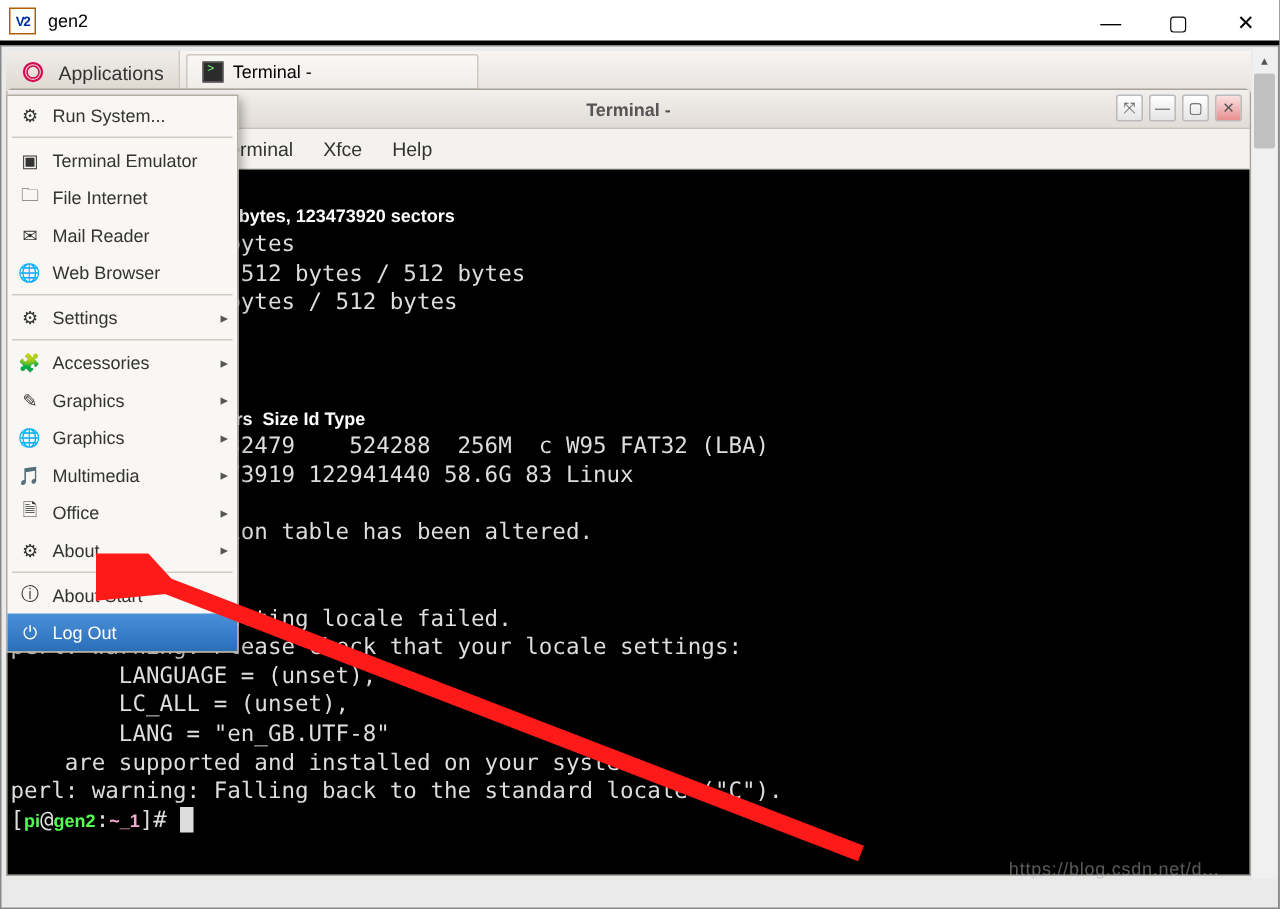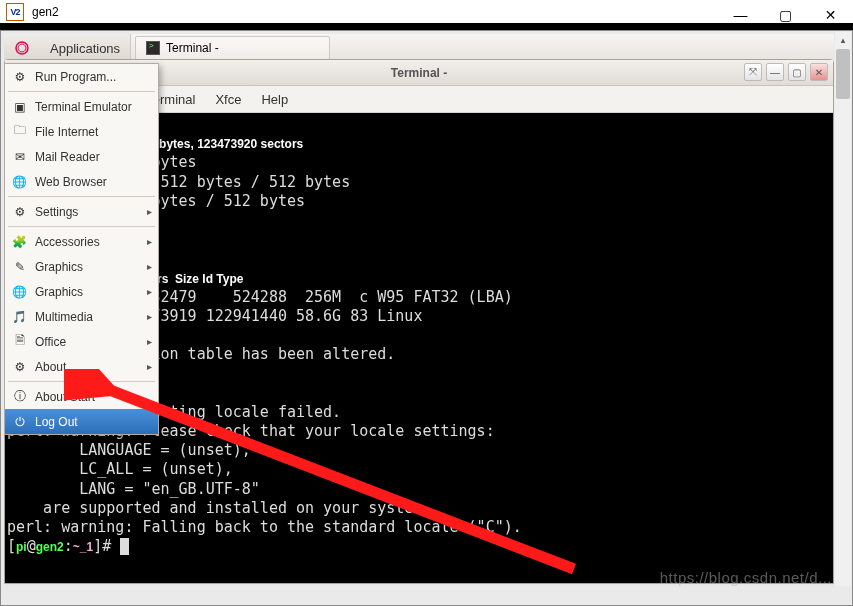--- a/index.html
+++ b/index.html
@@ -1,28 +1,28 @@
 <!DOCTYPE html>
 <html><head>
 <meta charset="utf-8">
 <style>
 *{margin:0;padding:0;box-sizing:border-box;font-family:"Segoe UI",Tahoma,sans-serif;font-size:12px}
 body{width:853px;height:606px;background:#fff;overflow:hidden;position:relative}
-.titlebar{width:853px;height:30px;background:#fff;display:flex;align-items:center;border-bottom:7px solid #000000;position:relative}
+.titlebar{width:853px;height:30px;background:#fff;display:flex;align-items:center;border-bottom:3px solid #000000;position:relative}
 .titlebar-icon{width:18px;height:18px;margin-left:6px;border:1px solid #b55e00;font-size:9px;font-weight:bold;display:flex;align-items:center;justify-content:center;color:#003399;letter-spacing:-1px}
 .titlebar-title{margin-left:8px;font-size:12px;color:#000}
 .titlebar-buttons{position:absolute;right:0;top:0;display:flex}
 .titlebar-button{width:45px;height:29px;display:flex;align-items:center;justify-content:center;font-size:14px;color:#000}
 .content-frame{width:853px;height:576px;border:1px solid #888;position:relative;background:#eaeaea}
 .inner-viewport{position:absolute;left:3px;top:3px;right:18px;bottom:18px;background:#e8e8e8;overflow:hidden}
 .scrollbar-v{position:absolute;right:1px;top:1px;width:16px;height:calc(100% - 20px);background:#f0f0f0}
 .scrollbar-v .thumb{width:14px;margin-left:1px;margin-top:2px;height:50px;background:#c0c0c0;border-radius:2px}
 .scrollbar-v .arrow-up{width:14px;height:14px;margin:1px;display:flex;align-items:center;justify-content:center;font-size:9px;color:#555}
 .taskbar{height:29px;background:linear-gradient(#f7f4f2,#e8e3df);border-bottom:1px solid #bdb6af;display:flex;align-items:stretch;padding:0;position:relative}
-.app-btn{display:flex;align-items:center;padding:0 10px;gap:20px;border-right:1px solid #cfc8c0;background:linear-gradient(#f9f6f3,#ebe6e1)}
+.app-btn{display:flex;align-items:center;padding:0 10px;gap:9px;border-right:1px solid #cfc8c0;background:linear-gradient(#f9f6f3,#ebe6e1)}
 .app-btn.active{background:linear-gradient(#f0ece8,#ddd7d0)}
 .debian-logo{width:16px;height:16px}
 .task-btn{display:flex;align-items:center;padding:0 10px;gap:6px;background:linear-gradient(#faf8f6,#f0ece8);border:1px solid #cfc8c0;border-radius:2px;margin:2px 4px;min-width:195px}
 .term-icon{width:14px;height:14px;background:#2b2b2b;border:1px solid #555;display:inline-block;position:relative}
 .term-icon:before{content:">";position:absolute;color:#7fff7f;font-size:8px;left:2px;top:-1px}
 .apps-label{font-size:13px;color:#333}
 .terminal-window{position:absolute;left:0;top:25px;right:0;border:1px solid #a8a29b;background:#ece9e5;border-radius:4px 4px 0 0}
 .terminal-titlebar{height:26px;background:linear-gradient(#f2efec,#e1dcd6);display:flex;align-items:center;justify-content:center;position:relative;border-bottom:1px solid #c8c2ba}
 .terminal-title{font-weight:bold;font-size:12px;color:#555}
 .terminal-controls{position:absolute;right:5px;top:3px;display:flex;gap:4px}
@@ -35,21 +35,21 @@
 .terminal-body .g{color:#55ff55;font-weight:bold}
 .terminal-body .bl{color:#f9a8d4;font-weight:bold}
 .cursor{display:inline-block;width:9px;height:17px;background:#ddd;vertical-align:text-bottom}
 .app-menu{position:absolute;left:0;top:29px;width:155px;background:#f9f7f4;border:1px solid #b3aca3;box-shadow:2px 3px 6px rgba(0,0,0,0.3);z-index:100}
 .menu-item{height:25px;display:flex;align-items:center;padding:0 7px;gap:7px;font-size:13px;color:#333;position:relative}
 .menu-item.hover{background:linear-gradient(#4a90d9,#2b6fb8);color:#fff}
 .menu-sep{height:1px;background:#d0cac1;margin:2px 3px}
 .menu-icon{width:16px;height:16px;display:flex;align-items:center;justify-content:center;font-size:12px}
 .submenu-arrow{position:absolute;right:6px;font-size:10px;color:#555}
 .arrow-overlay{position:absolute;z-index:200;pointer-events:none}
-.watermark{position:absolute;right:2px;bottom:1px;color:rgba(180,180,180,0.5);font-size:15px;z-index:50;letter-spacing:.5px}
+.watermark{position:absolute;right:21px;bottom:1px;color:rgba(180,180,180,0.5);font-size:12px;z-index:50;letter-spacing:.5px}
 .left-clips{position:absolute;left:-2px;top:60px;width:14px;display:flex;flex-direction:column;gap:7px;z-index:0}
 .clip{width:14px;height:14px;background:#d8d3cc;border:1px solid #b0a89e;font-size:8px;display:flex;align-items:center;justify-content:center;color:#555}
 </style>
 </head>
 <body>
 
 <div class="titlebar">
   <div class="titlebar-icon">V2</div>
   <div class="titlebar-title">gen2</div>
   <div class="titlebar-buttons">
@@ -135,21 +135,21 @@
         LC_ALL = (unset),
         LANG = "en_GB.UTF-8"
     are supported and installed on your system.
 perl: warning: Falling back to the standard locale ("C").
 [<span class="g">pi</span>@<span class="g">gen2</span>:<span class="bl">~_1</span>]# <span class="cursor"></span></div>
     </div>
 
     <div class="app-menu" id="appmenu">
         <div class="menu-item">
           <span class="menu-icon">⚙</span>
-          <span>Run Program...</span>
+          <span>Run System...</span>
         </div>
         <div class="menu-sep"></div>
         <div class="menu-item">
           <span class="menu-icon">▣</span>
           <span>Terminal Emulator</span>
         </div>
         <div class="menu-item">
           <span class="menu-icon">🗀</span>
           <span>File Internet</span>
         </div>

